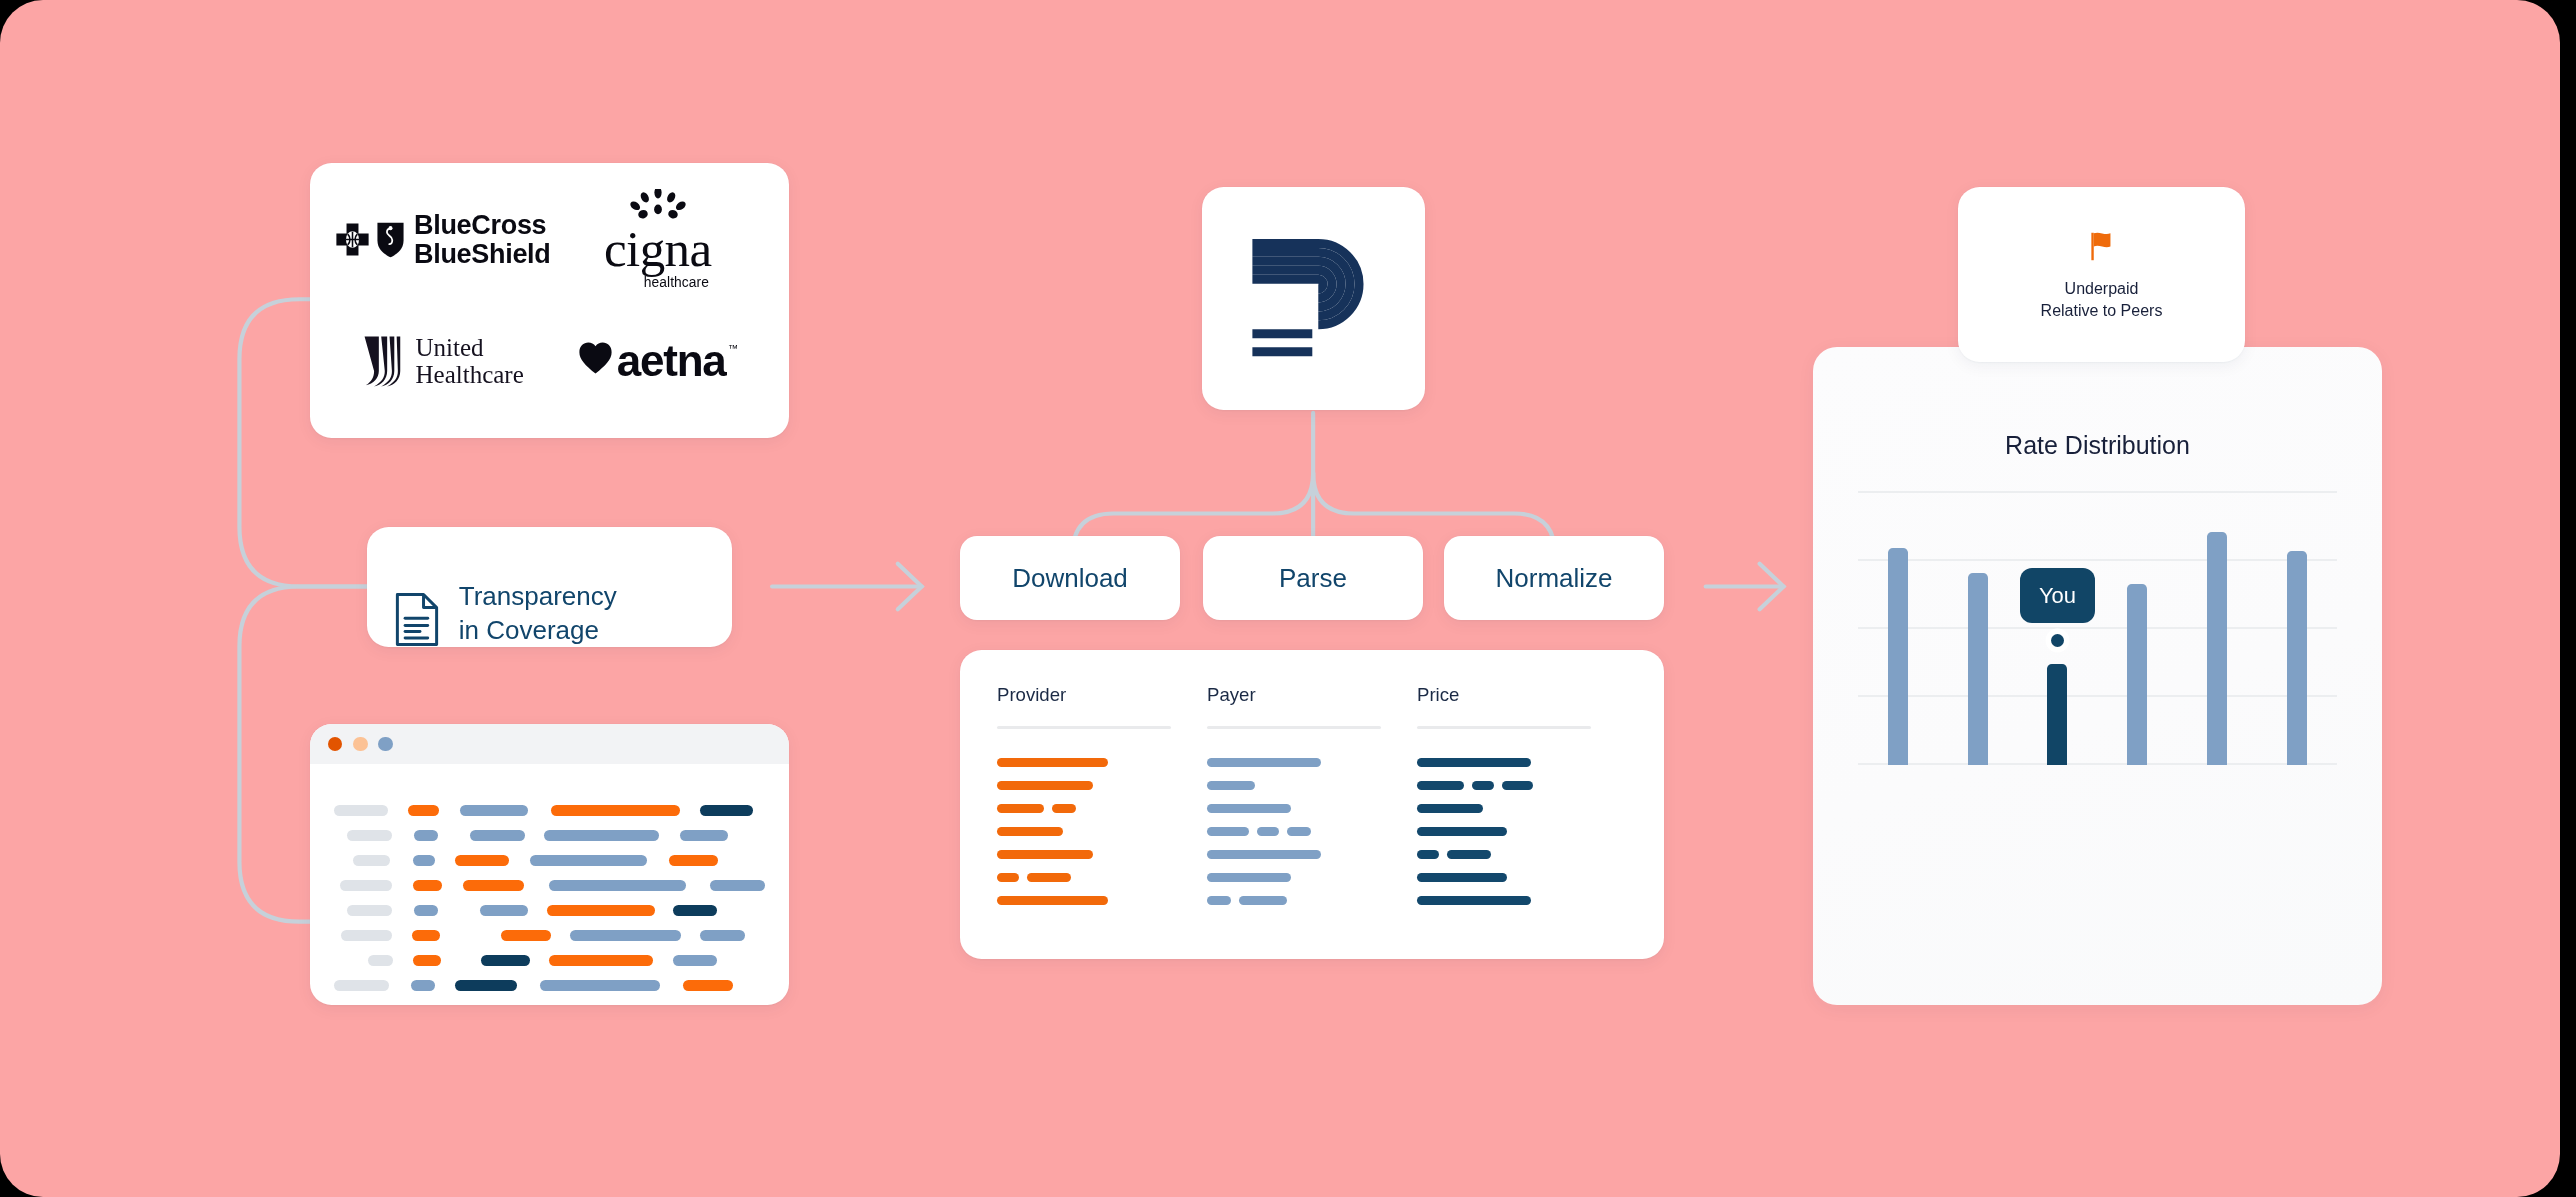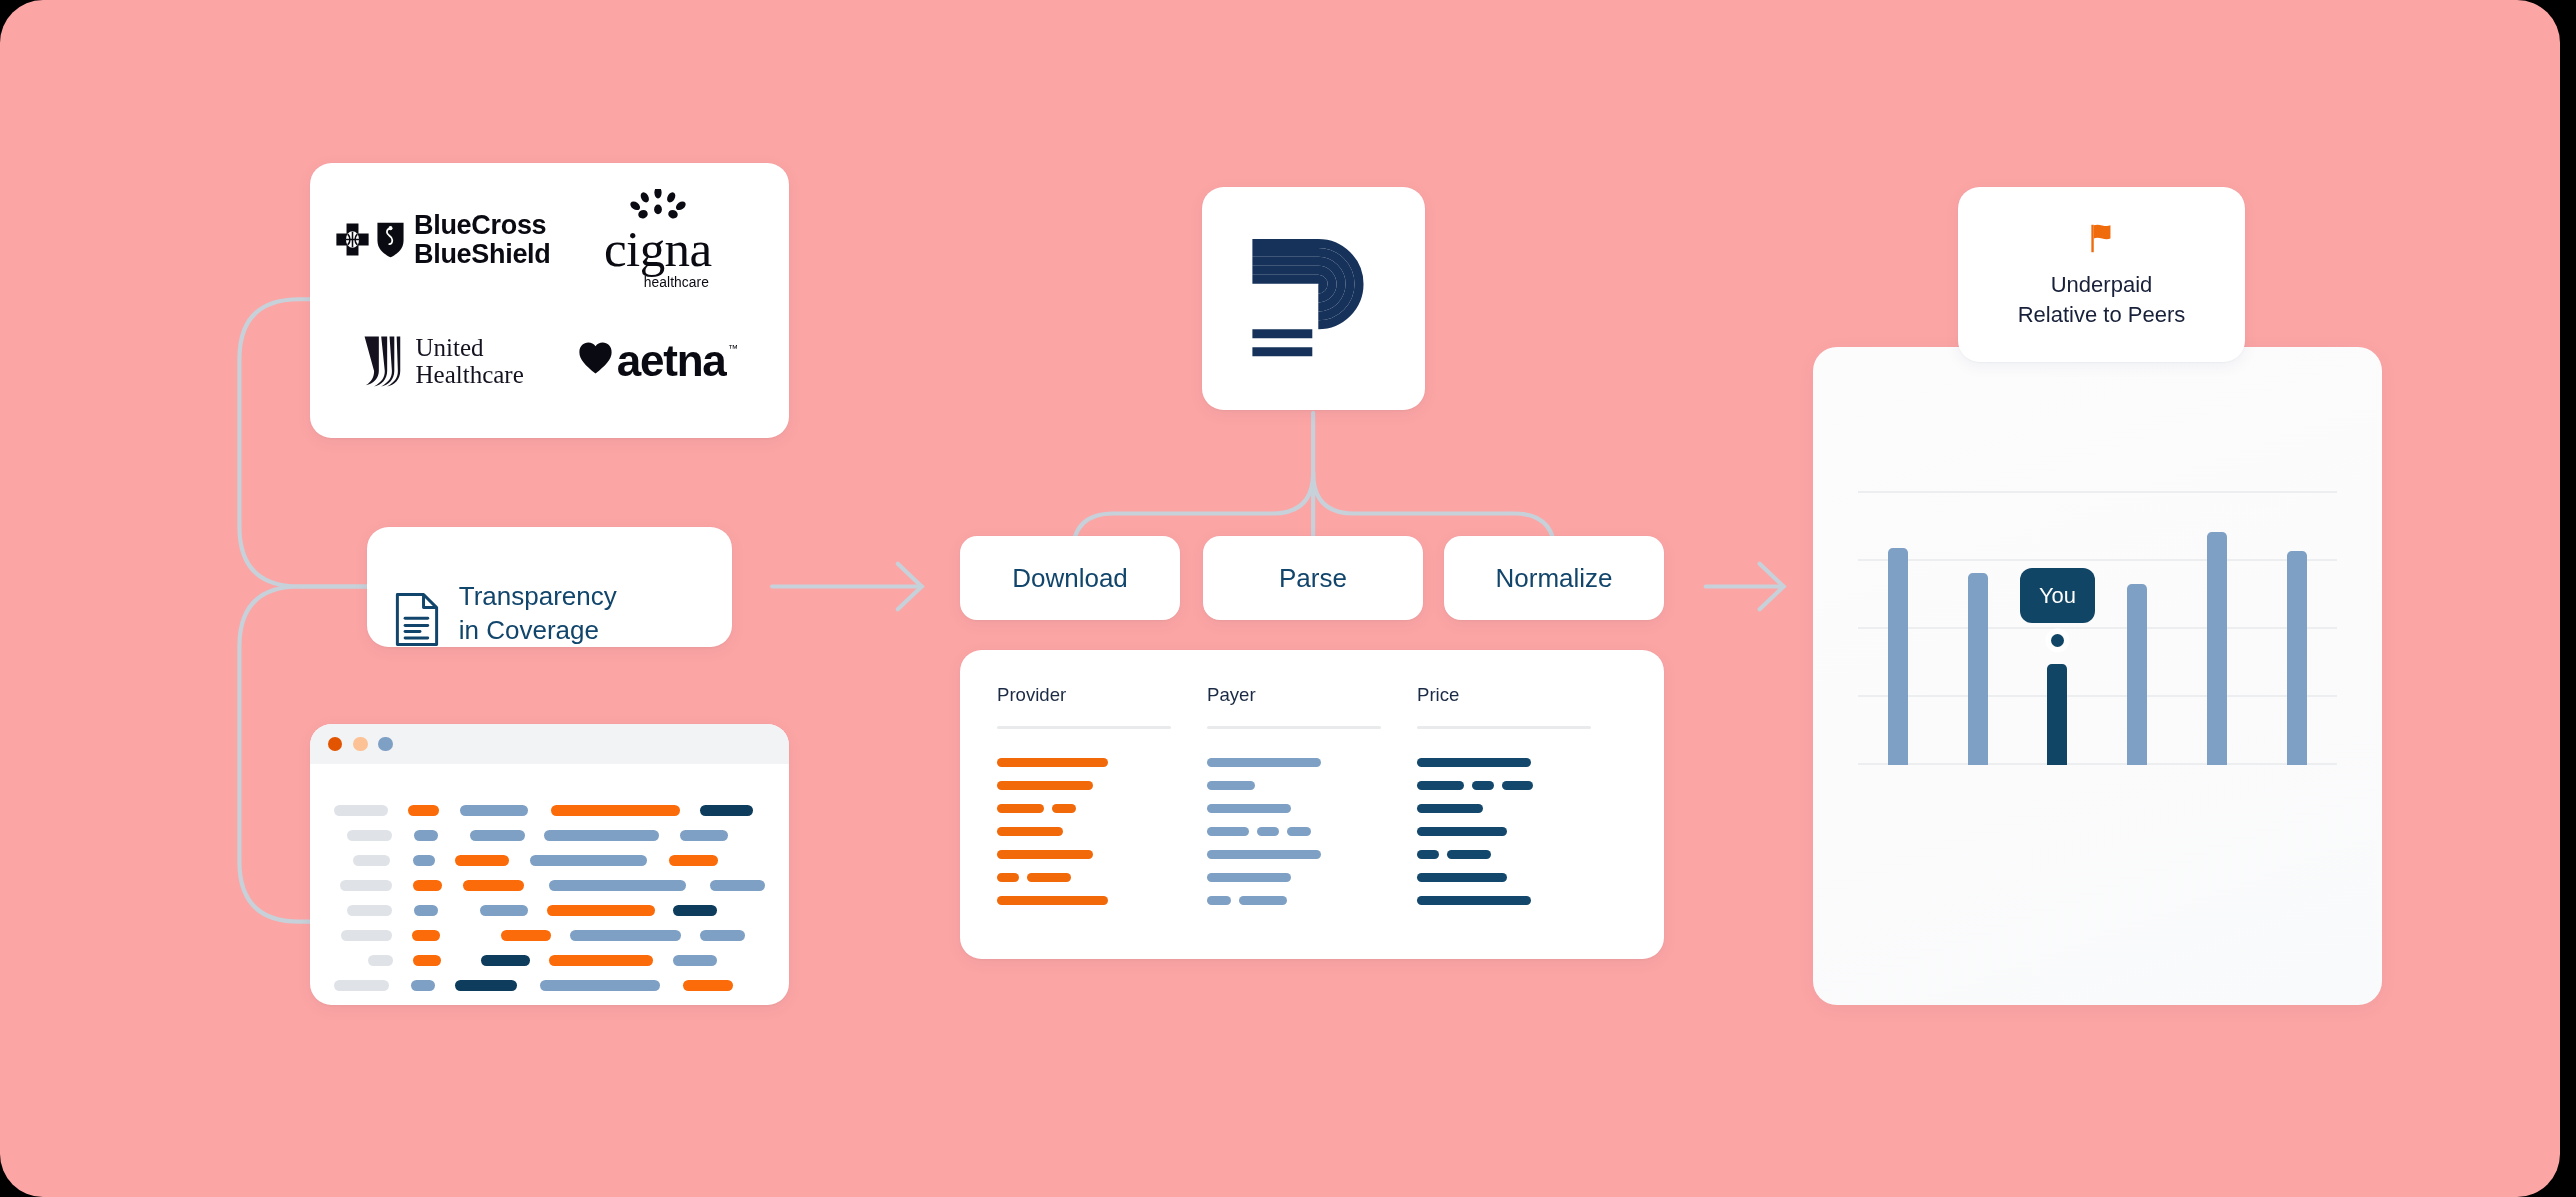--- a/index.html
+++ b/index.html
@@ -197,21 +197,21 @@
     box-shadow: 0 3.6px 18px rgba(20,40,70,0.05);
   }
   #flag-card {
     left: 1958px; top: 187px;
     width: 287px; height: 175px;
     display: flex; flex-direction: column;
     align-items: center; justify-content: center;
     gap: 13px;
   }
   .flag-text {
-    font-size: 22px;
+    font-size: 16px;
     line-height: 1.32;
     color: #18203a;
     text-align: center;
   }
   #chart-title {
     position: absolute;
     left: 1813px; top: 431px;
     width: 569px;
     text-align: center;
     font-size: 25px;
@@ -583,20 +583,21 @@
     <svg width="37" height="37" viewBox="0 0 62 62">
       <path d="M14 8h4v46h-4z" fill="#ef6b0b"></path>
       <path d="M18 9c10-4 18 4 28 0v22c-10 4-18-4-28 0z" fill="#ef6b0b"></path>
     </svg>
     <div class="flag-text">
       <div>Underpaid</div>
       <div>Relative to Peers</div>
     </div>
   </div>
 
+  <div id="chart-title">Rate Distribution</div>
 
   <div id="chart-area">
       <div class="gridline" style="top: 0px; background: rgb(236, 238, 240);"></div>
       <div class="gridline" style="top: 68px; background: rgb(236, 238, 240);"></div>
       <div class="gridline" style="top: 136px; background: rgb(236, 238, 240);"></div>
       <div class="gridline" style="top: 204px; background: rgb(236, 238, 240);"></div>
       <div class="gridline" style="top: 272px; background: rgb(236, 238, 240);"></div>
       <div class="bar peer" style="height: 217px; left: 30px; background: rgb(127, 160, 197);"></div>
       <div class="bar peer" style="height: 192px; left: 110px; background: rgb(127, 160, 197);"></div>
       <div class="bar you" style="height: 101px; left: 189px; background: rgb(17, 69, 102);"></div>

